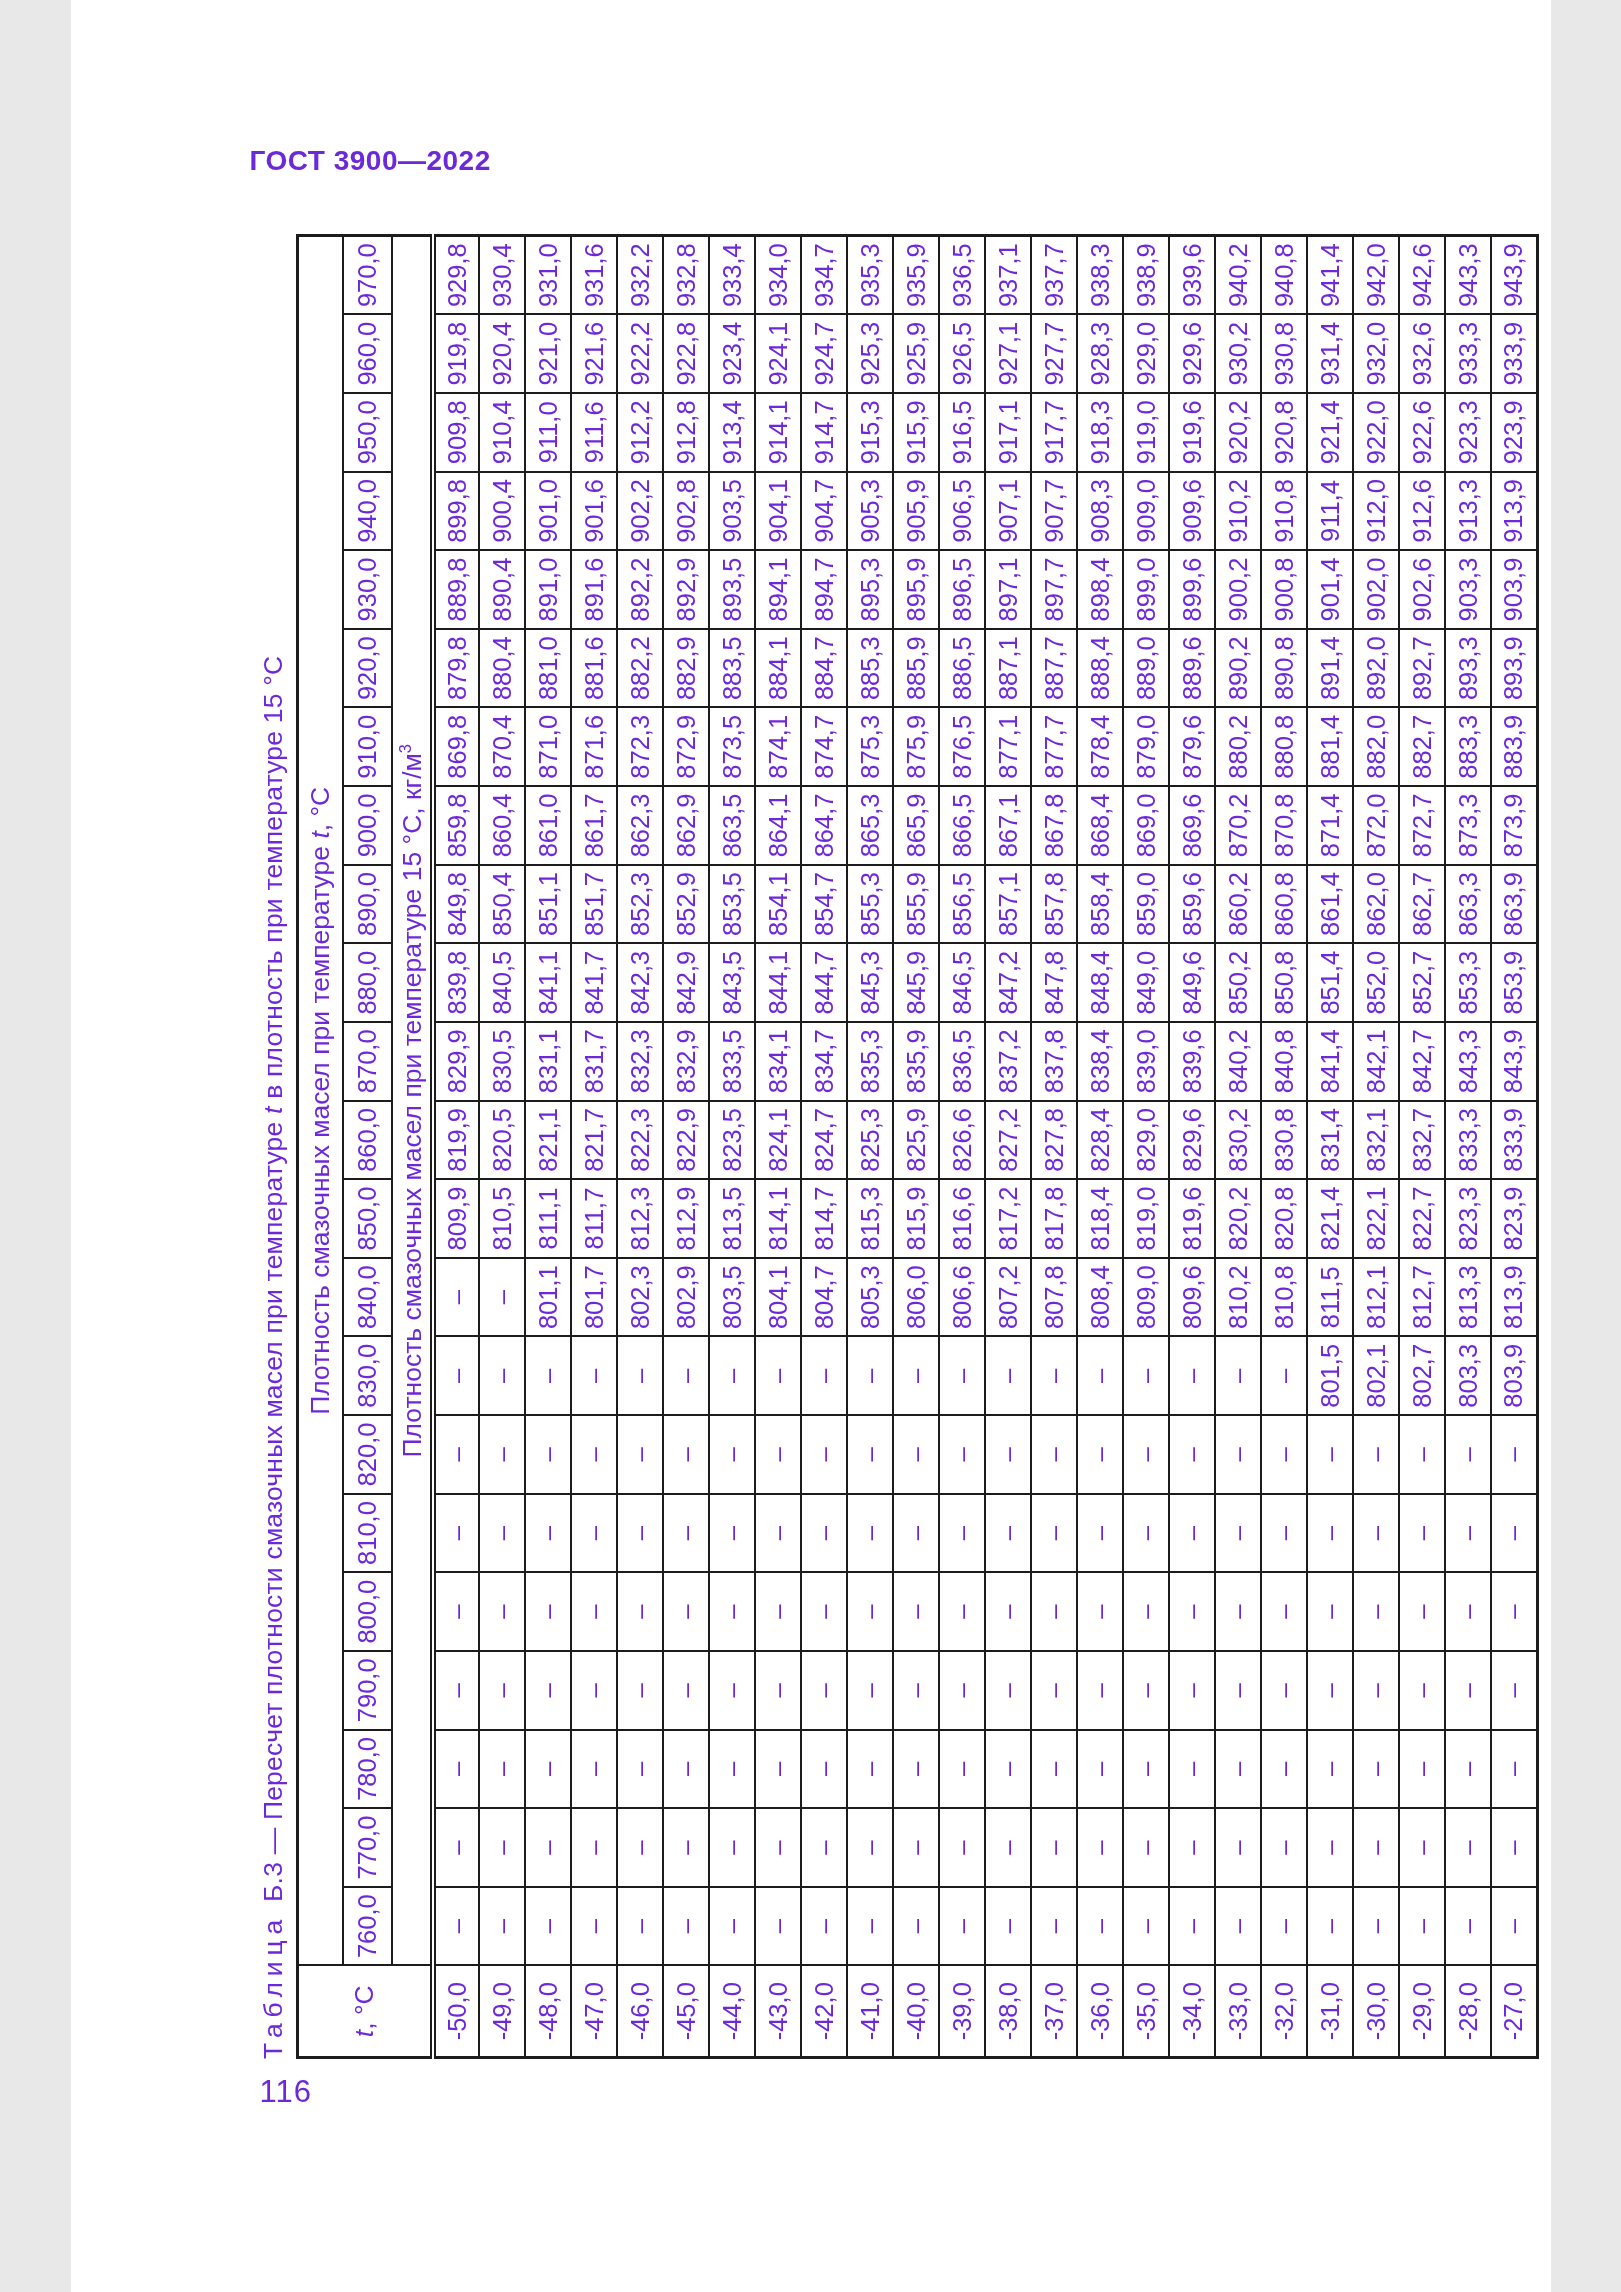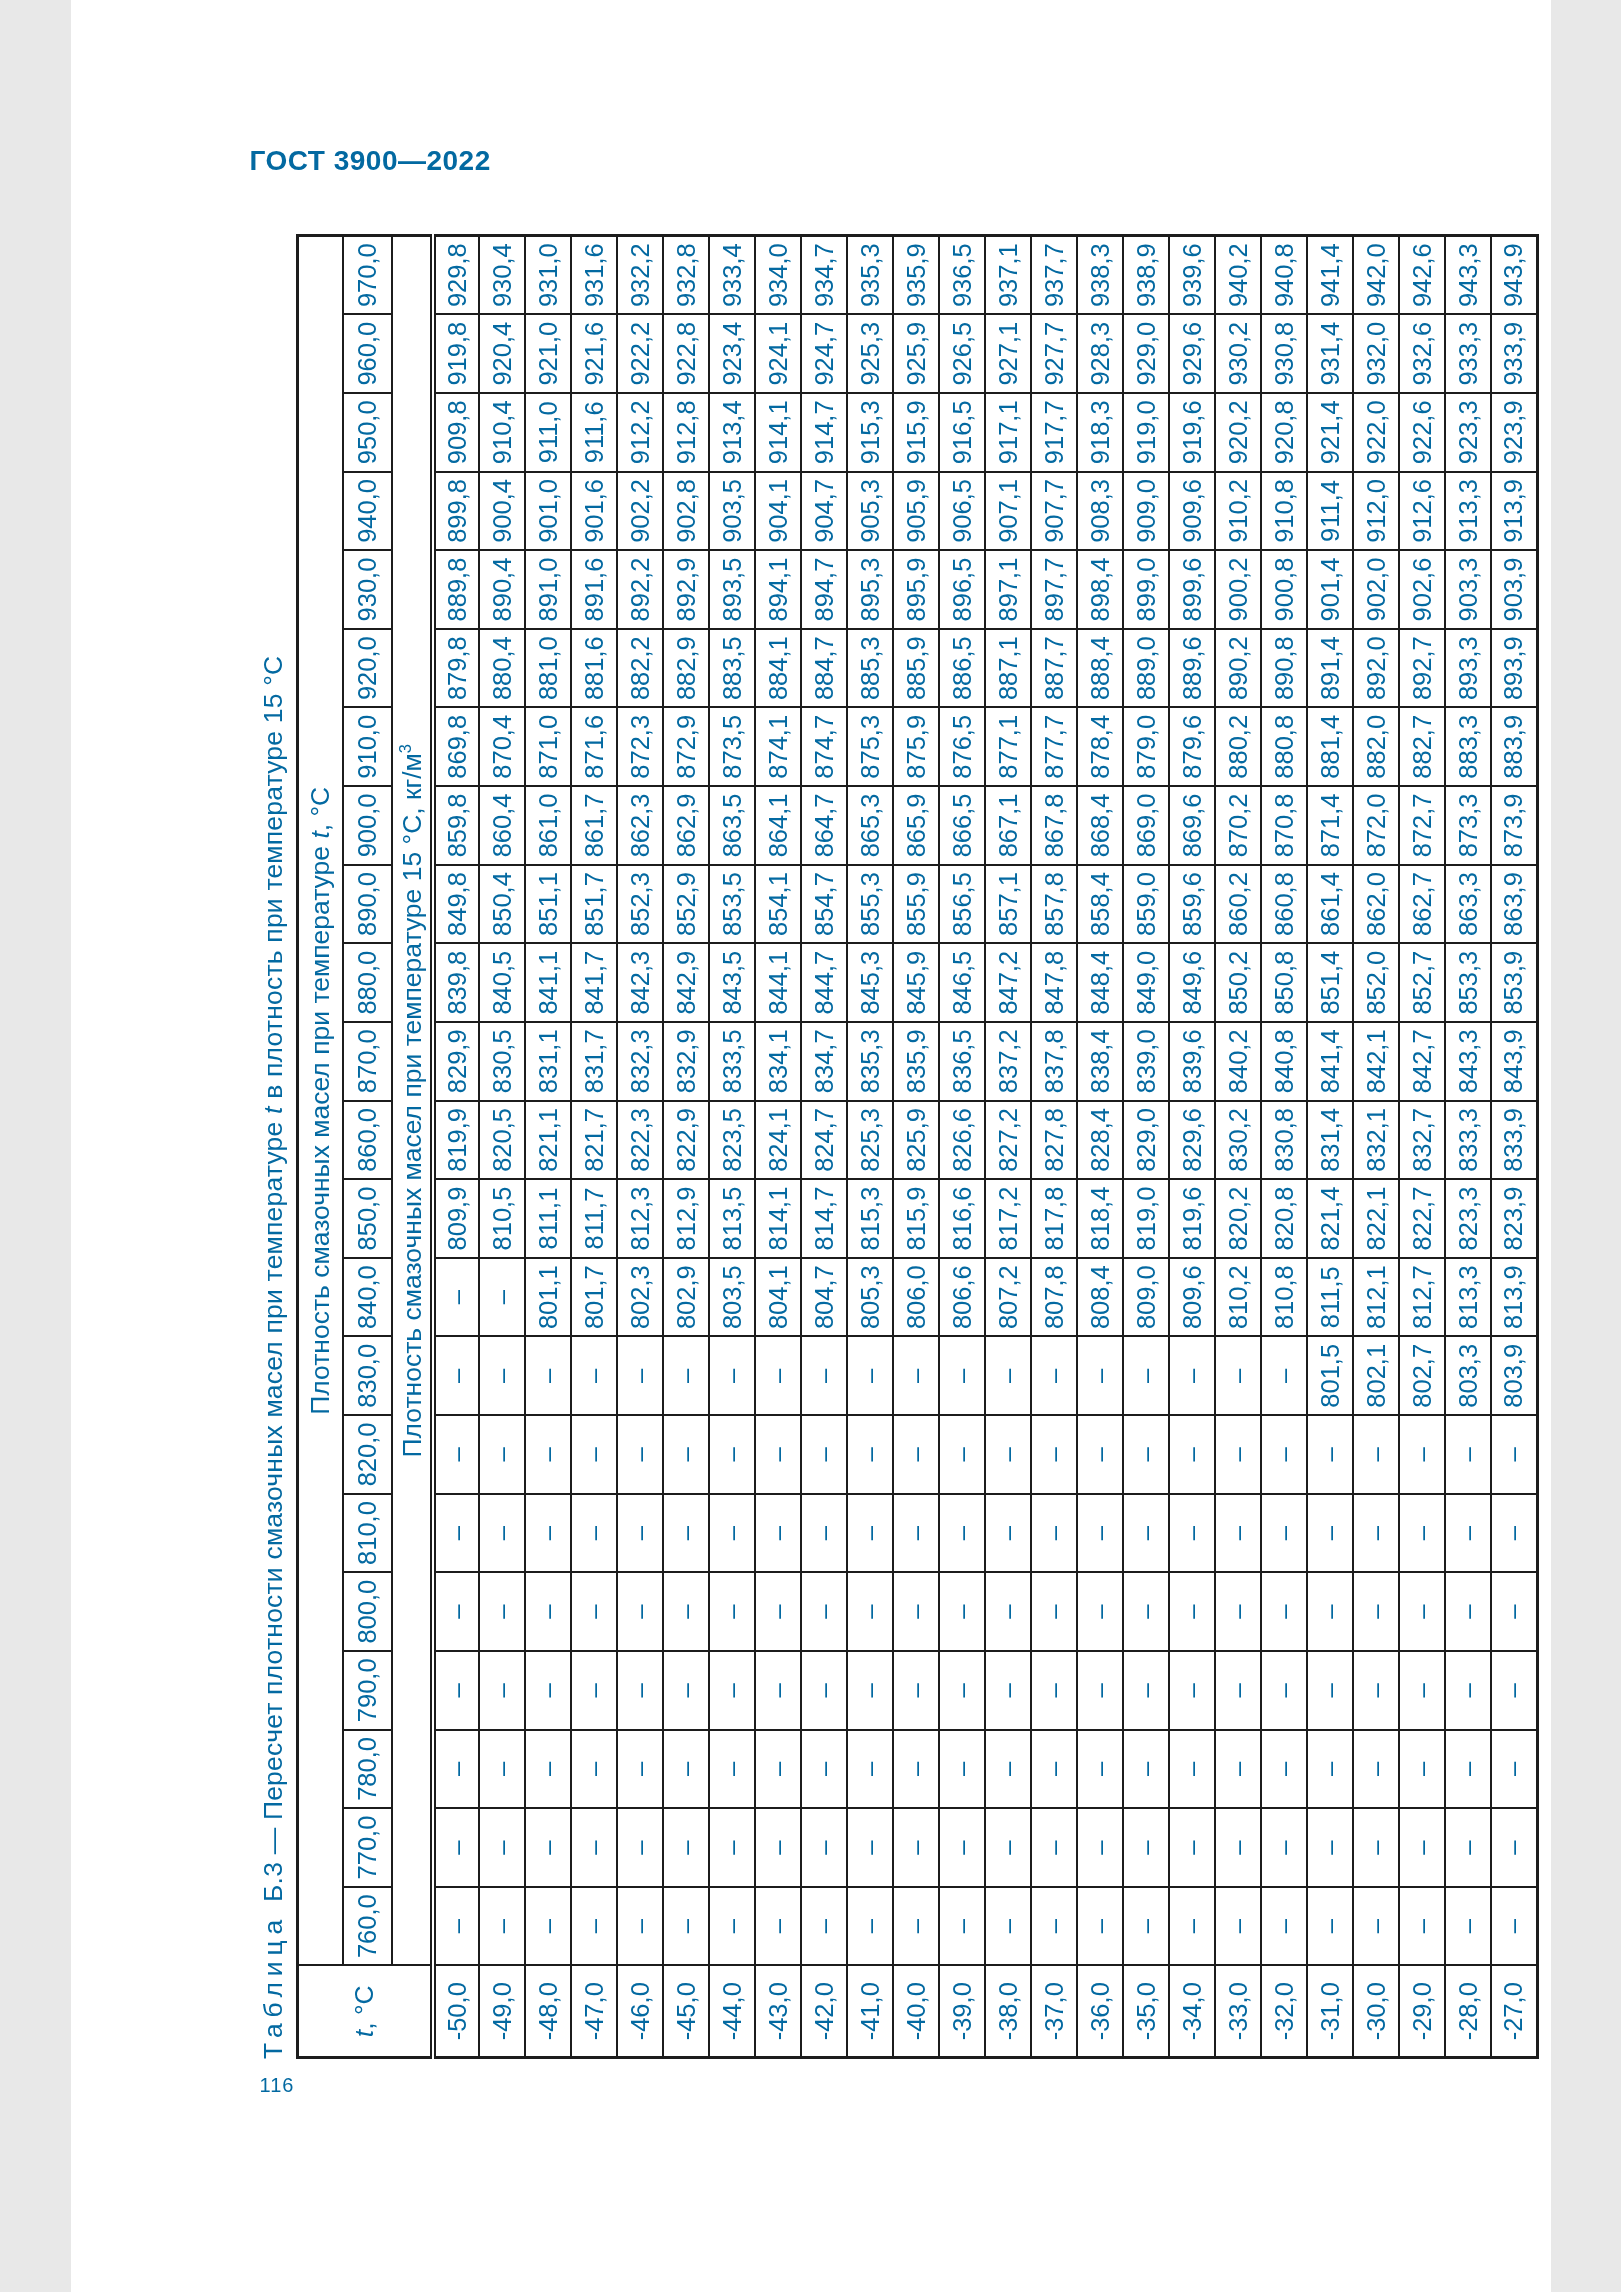--- a/index.html
+++ b/index.html
@@ -1,27 +1,27 @@
 <!DOCTYPE html>
 <html><head>
 <meta charset="utf-8">
 <style>
   html,body { margin:0; padding:0; background:#e8e8e8; }
   .page {
     position:relative; width:1480px; height:2293px; margin:0 auto;
     background:#ffffff; overflow:hidden;
-    font-family:"Liberation Sans", sans-serif; color:#0369a1;
+    font-family:"Liberation Sans", sans-serif; color:#6d28d9;
   }
   .doc-header {
     position:absolute; left:179px; top:145px;
     font-size:28px; font-weight:700; letter-spacing:0.5px;
   }
   .page-number {
     position:absolute; left:189px; top:2074px;
-    font-size:20px; letter-spacing:1px;
+    font-size:31px; letter-spacing:1px;
   }
   
   .rotate-wrap {
     position:absolute; left:186px; top:228px; width:1281px; height:1831px;
   }
   
   .logical {
     width:1831px; height:1281px;
     transform: rotate(-90deg) translateX(-1831px);
     transform-origin: top left;

